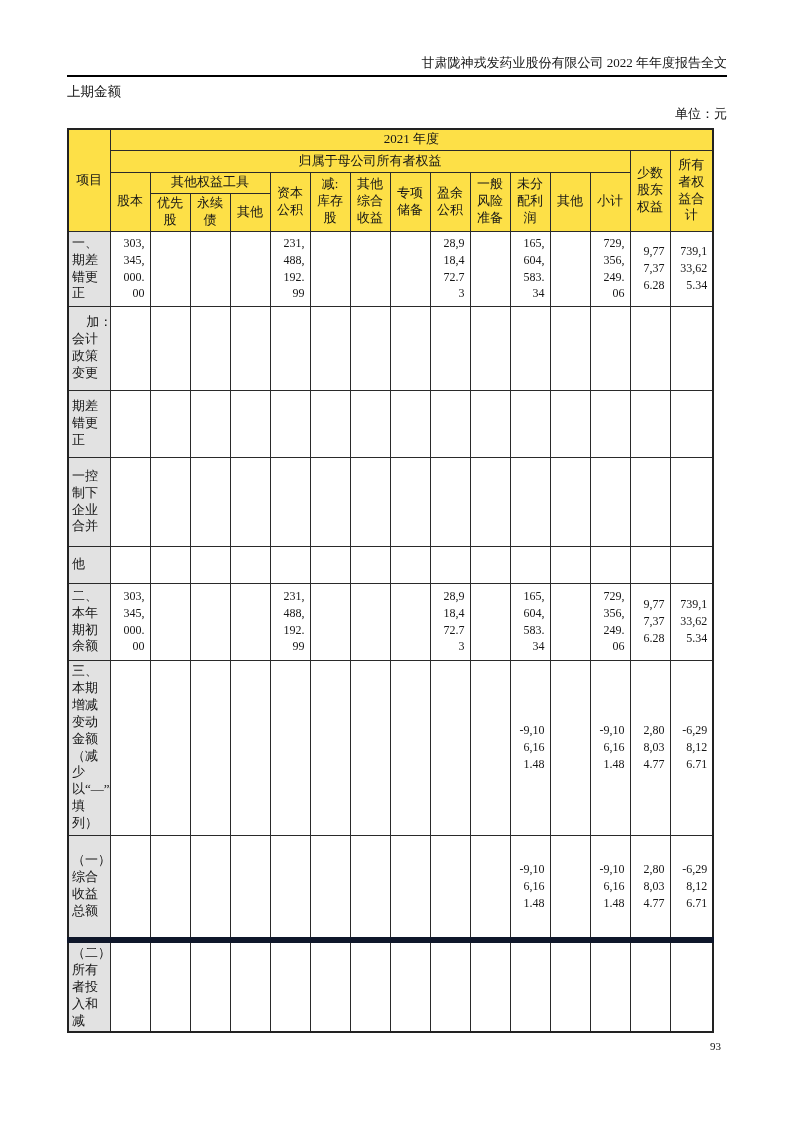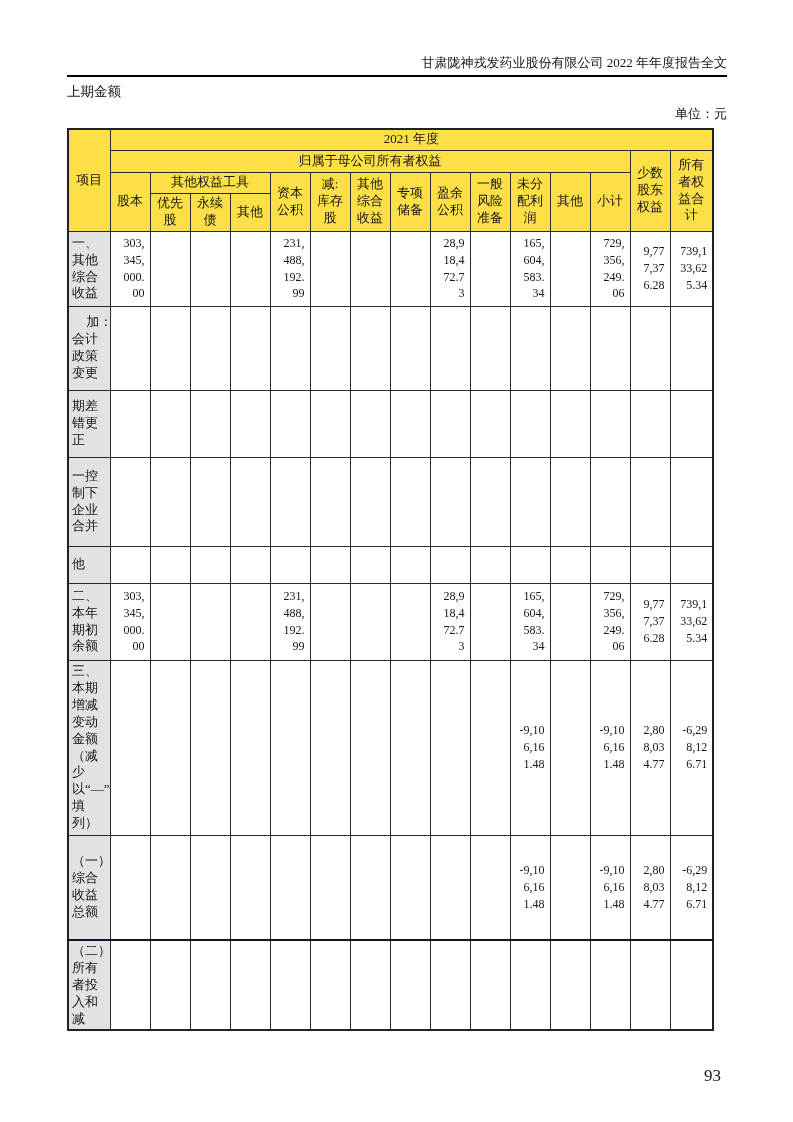--- a/index.html
+++ b/index.html
@@ -25,25 +25,25 @@
   tbody tr:nth-child(1){height:75px;}
   tbody tr:nth-child(2){height:84px;}
   tbody tr:nth-child(3){height:67px;font-family:Liberation Serif, serif;}
   tbody tr:nth-child(4){height:89px;padding-left:28px;}
   tbody tr:nth-child(5){height:37px;}
   tbody tr:nth-child(6){height:77px;padding-left:6px;}
   tbody tr:nth-child(7){height:175px;}
   tbody tr:nth-child(8){height:105px;}
   tbody tr:nth-child(9){height:80px;}
   tbody tr:nth-child(2) th.row-label{text-indent:1.1em;}
-  tbody tr:last-child th,tbody tr:last-child td{border-top:2px solid #0f172a;}
+  tbody tr:last-child th,tbody tr:last-child td{border-top:6px solid #0f172a;}
   col.c-label{width:42px;}
   col.c-mid{width:40px;}
   col.c-last{width:43px;}
-  .page-number{position:absolute;top:1040px;right:72px;font-size:17px;margin-top:26px;}
+  .page-number{position:absolute;top:1040px;right:72px;font-size:11px;}
 </style>
 </head>
 <body>
 
 <div class="page">
   <div class="content">
     <div class="doc-header">
       <span>甘肃陇神戎发药业股份有限公司 2022 年年度报告全文</span>
     </div>
     <div class="section-label">上期金额</div>
@@ -92,21 +92,21 @@
           <th rowspan="2">小计</th>
         </tr>
         <tr>
           <th>优先股</th>
           <th>永续债</th>
           <th>其他</th>
         </tr>
       </thead>
       <tbody>
           <tr>
-            <th class="row-label">一、其他综合收益</th>
+            <th class="row-label">一、期差错更正</th>
             <td>303,345,000.00</td>
             <td></td>
             <td></td>
             <td></td>
             <td>231,488,192.99</td>
             <td></td>
             <td></td>
             <td></td>
             <td>28,918,472.73</td>
             <td></td>

